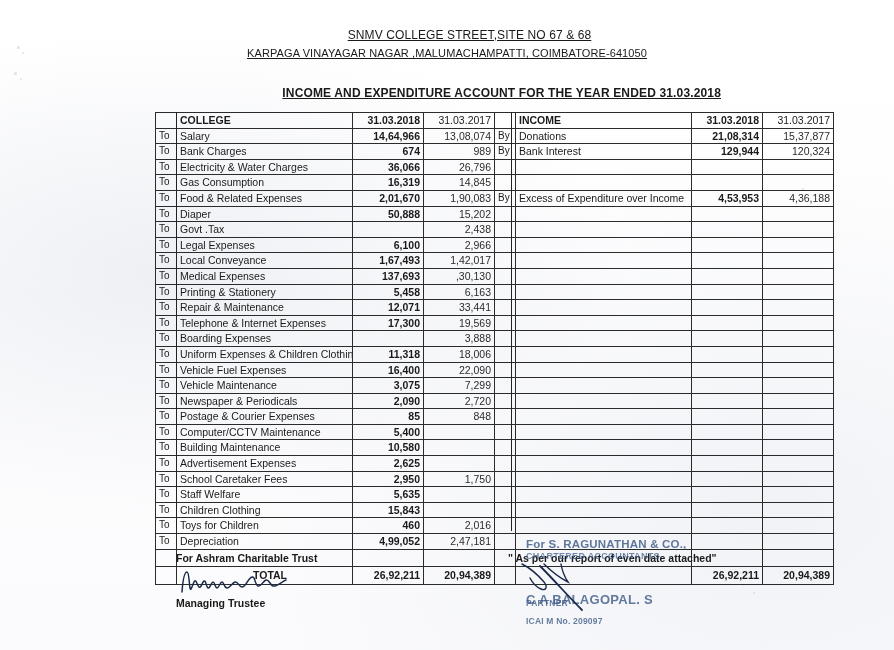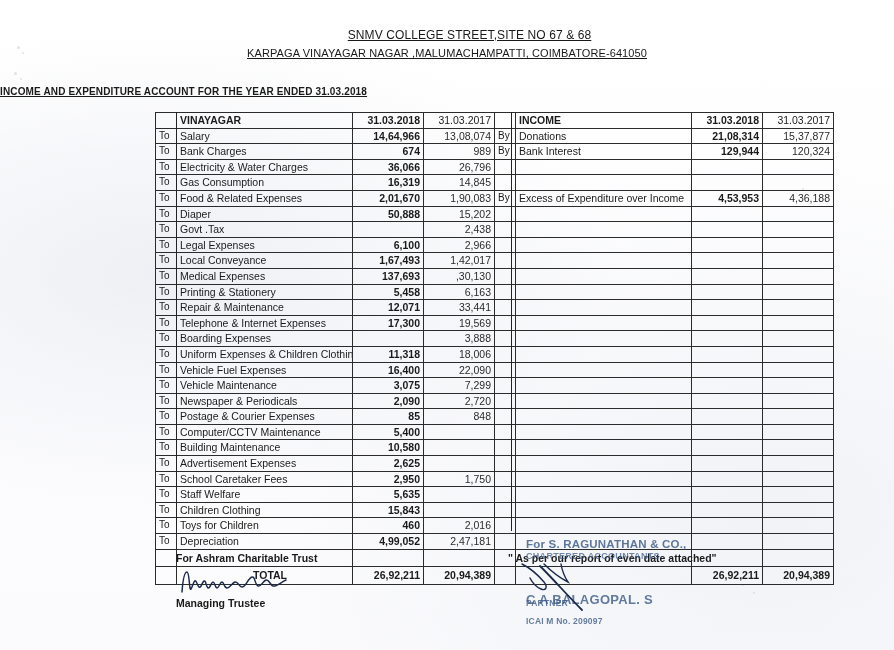--- a/index.html
+++ b/index.html
@@ -56,22 +56,22 @@
   .addr2 {
     font-size: 11px;
     text-decoration: underline;
     letter-spacing: .1px;
   }
   .doc-title {
     position: absolute;
     top: 86px;
     left: 0;
     width: 721px;
-    text-align: left;
-    font-size: 10px;
+    text-align: right;
+    font-size: 12px;
     font-weight: bold;
     text-decoration: underline;
     letter-spacing: .15px;
   }
 
   
   .ledger {
     position: absolute;
     top: 112px;
     left: 155px;
@@ -233,21 +233,21 @@
         <col class="c-a18">
         <col class="c-a17">
       <col class="c-dc">
         <col class="c-desc">
         <col class="c-a18">
         <col class="c-a17">
     </colgroup>
     <tbody id="ledger-body">
         <tr class="head">
           <td class="dc blank-dc"></td>
-          <td class="desc">VINAYAGAR</td>
+          <td class="desc">COLLEGE</td>
           <td class="amt">31.03.2018</td>
           <td class="amt yr-prev">31.03.2017</td>
           <td class="dc blank-dc"></td>
           <td class="desc">INCOME</td>
           <td class="amt">31.03.2018</td>
           <td class="amt yr-prev">31.03.2017</td>
         </tr>
         <tr>
           <td class="dc">To</td>
           <td class="desc">Salary</td>

